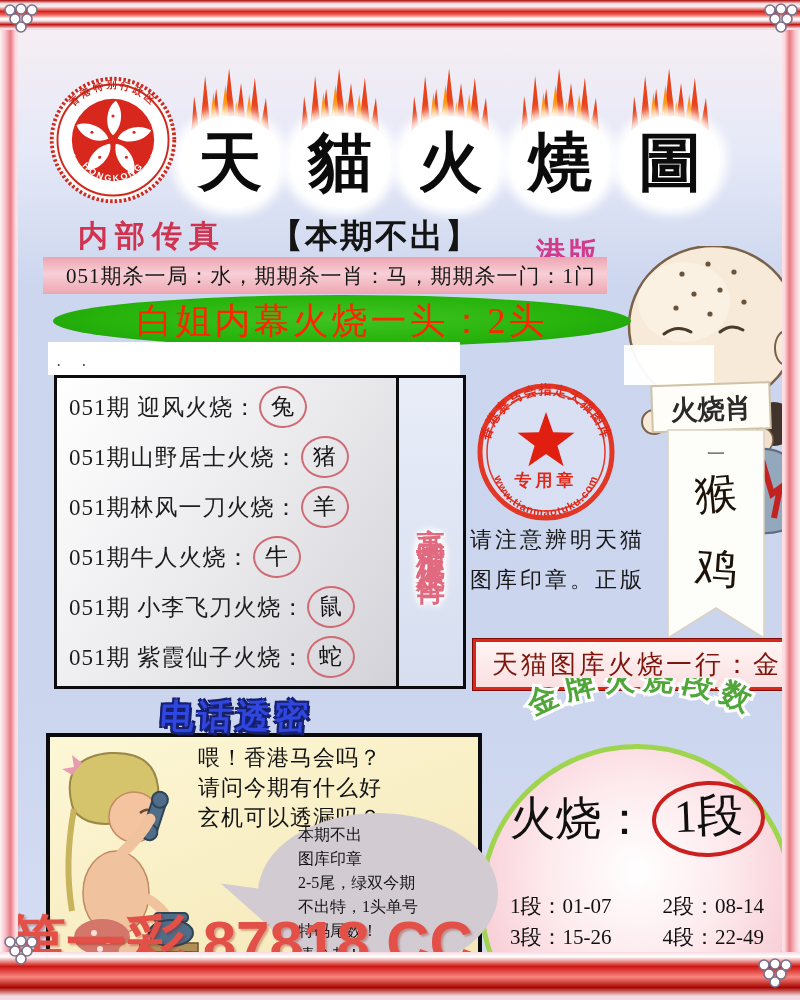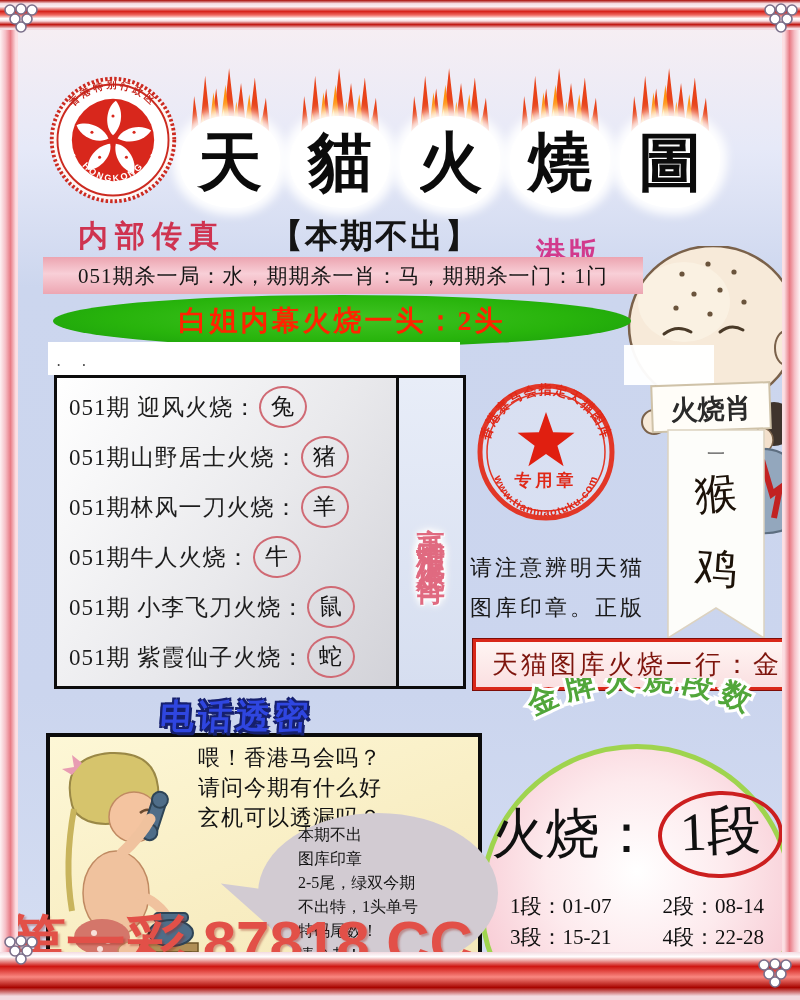--- a/index.html
+++ b/index.html
@@ -31,33 +31,33 @@
     border-radius:46% 50% 44% 52%/48% 44% 52% 46%;
     box-shadow:0 0 10px 7px rgba(255,255,255,.95);
     display:flex;align-items:center;justify-content:center;
     font-size:64px;font-weight:bold;color:#0b0b0b;}
   .issue-row{left:0;top:186px;width:764px;height:44px;z-index:5;}
   .issue-left{position:absolute;left:60px;top:2px;font-size:30px;font-weight:bold;color:#cf3350;letter-spacing:7px;font-family:Liberation Serif, serif;}
   .issue-center{position:absolute;left:252px;top:0;font-size:33px;font-weight:bold;color:#141414;letter-spacing:2px;}
   .issue-right{position:absolute;left:518px;top:2px;font-size:30px;font-weight:bold;color:#d23a8c;letter-spacing:2px;margin-top:17px;}
 
   
-  .kill-strip{left:25px;top:229px;width:600px;height:37px;z-index:5;
+  .kill-strip{left:25px;top:229px;width:552px;height:37px;z-index:5;
     background:linear-gradient(180deg,#eca4b0 0%,#f8cfd7 45%,#eda6b2 100%);
     display:flex;align-items:center;justify-content:center;
-    font-size:21px;color:#161616;letter-spacing:1px;}
+    font-size:21px;color:#161616;letter-spacing:1px;padding-left:12px;}
 
   
   .monk{left:606px;top:218px;width:174px;height:412px;z-index:4;}
 
   
   .green-banner{left:35px;top:267px;width:578px;height:52px;z-index:5;border-radius:50%;
     background:radial-gradient(ellipse at 50% 45%,#40c423 0%,#28b40c 55%,#189a0a 100%);
     display:flex;align-items:center;justify-content:center;
-    font-size:28px;font-weight:bold;color:#ff2400;letter-spacing:3px;}
+    font-size:36px;font-weight:normal;color:#ff2400;letter-spacing:3px;}
 
   
   .patch{left:30px;top:314px;width:412px;height:33px;background:#ffffff;z-index:6;}
   .patch-dots{position:absolute;left:8px;bottom:0;font-size:16px;color:#444;letter-spacing:8px;}
 
   
   .pred-box{left:36px;top:347px;width:406px;height:308px;z-index:7;border:3px solid #0c0c0c;display:flex;}
   .pred-items{flex:1;display:flex;flex-direction:column;justify-content:space-around;
     padding:4px 2px 4px 12px;background:linear-gradient(125deg,#ffffff 0%,#e9e9ec 55%,#d2d2d8 100%);}
   .pred-row{display:flex;align-items:center;font-size:23px;color:#1d1d1d;letter-spacing:1px;white-space:nowrap;}
@@ -65,21 +65,21 @@
     min-width:30px;height:36px;padding:0 7px 2px;margin-left:2px;
     border:2px solid #d06a74;border-radius:50%;color:#141414;transform:rotate(-2deg);}
   .pred-side{width:64px;border-left:3px solid #0c0c0c;
     background:linear-gradient(180deg,#e8edf8,#d6def0);
     display:flex;align-items:center;justify-content:center;
     writing-mode:vertical-rl;font-size:29px;font-weight:bold;color:#e06a80;letter-spacing:7px;
     text-shadow:0 0 5px #fff,0 0 8px #fff,0 0 12px #fff,1px 1px 0 #fff;}
 
   
   .stamp{left:452px;top:350px;width:152px;height:150px;z-index:6;}
-  .stamp-note{left:452px;top:520px;width:190px;z-index:6;font-size:22px;color:#181818;
+  .stamp-note{left:452px;top:492px;width:190px;z-index:6;font-size:22px;color:#181818;
     letter-spacing:3px;line-height:40px;}
 
   
   .gold-box{left:455px;top:611px;width:322px;height:45px;z-index:6;
     border:3px solid #d9281a;outline:1px solid #7d0d08;
     background:linear-gradient(180deg,#fff5f3,#fadfe1);
     display:flex;align-items:center;justify-content:center;
     font-size:26px;color:#7e150d;letter-spacing:3px;font-family:Liberation Mono, monospace;}
 
   
@@ -93,22 +93,22 @@
   .bubble{position:absolute;left:208px;top:76px;width:240px;height:160px;background:#d2cbd2;border-radius:50%;}
   .bubble-tail{position:absolute;left:168px;top:150px;width:0;height:0;
     border-right:54px solid #d2cbd2;border-bottom:36px solid transparent;transform:rotate(8deg);}
   .bubble-text{position:absolute;left:40px;top:10px;font-size:16px;color:#141414;line-height:24px;white-space:nowrap;}
 
   
   .seg-arc{left:470px;top:650px;width:310px;height:80px;z-index:6;}
   .seg-circle{left:461px;top:716px;width:306px;height:306px;z-index:5;border-radius:50%;
     border:5px solid #9fd44e;
     background:radial-gradient(circle at 50% 40%,#ffffff 0%,#fdeaed 38%,#f8ccd5 72%,#f4bcc9 100%);}
-  .seg-main{position:absolute;left:0;top:42px;width:100%;display:flex;align-items:center;justify-content:center;
-    font-size:54px;color:#101010;}
+  .seg-main{position:absolute;left:0;top:32px;width:100%;display:flex;align-items:center;justify-content:center;
+    font-size:46px;color:#101010;}
   .seg-value{display:inline-block;border:4px solid #cc1f1f;border-radius:50%;
     padding:0 18px 6px;margin-left:4px;transform:rotate(-2deg);}
   .seg-ranges{position:absolute;left:26px;top:142px;width:254px;font-size:21px;color:#101010;line-height:31px;}
   .seg-row{display:flex;justify-content:space-between;gap:48px;}
   .seg-row.center{justify-content:center;}
 
   
   .watermark{left:6px;top:903px;z-index:25;font-size:60px;font-weight:bold;
     font-family:"Liberation Sans","DejaVu Sans",sans-serif;color:#e25048;
     text-shadow:2px 2px 2px rgba(150,30,20,.35);white-space:nowrap;}
@@ -394,22 +394,22 @@
     <div class="seg-main">
       <span>火烧：</span>
       <span class="seg-value">1段</span>
     </div>
     <div class="seg-ranges">
       <div class="seg-row">
         <span><span>1段：</span><span>01-07</span></span>
         <span><span>2段：</span><span>08-14</span></span>
       </div>
       <div class="seg-row">
-        <span><span>3段：</span><span>15-21</span></span>
-        <span><span>4段：</span><span>22-28</span></span>
+        <span><span>3段：</span><span>15-26</span></span>
+        <span><span>4段：</span><span>22-49</span></span>
       </div>
       <div class="seg-row">
         <span><span>5段：</span><span>29-35</span></span>
         <span><span>6段：</span><span>36-42</span></span>
       </div>
       <div class="seg-row center">
         <span><span>7段：</span><span>43-49</span></span>
       </div>
     </div>
   </div>

